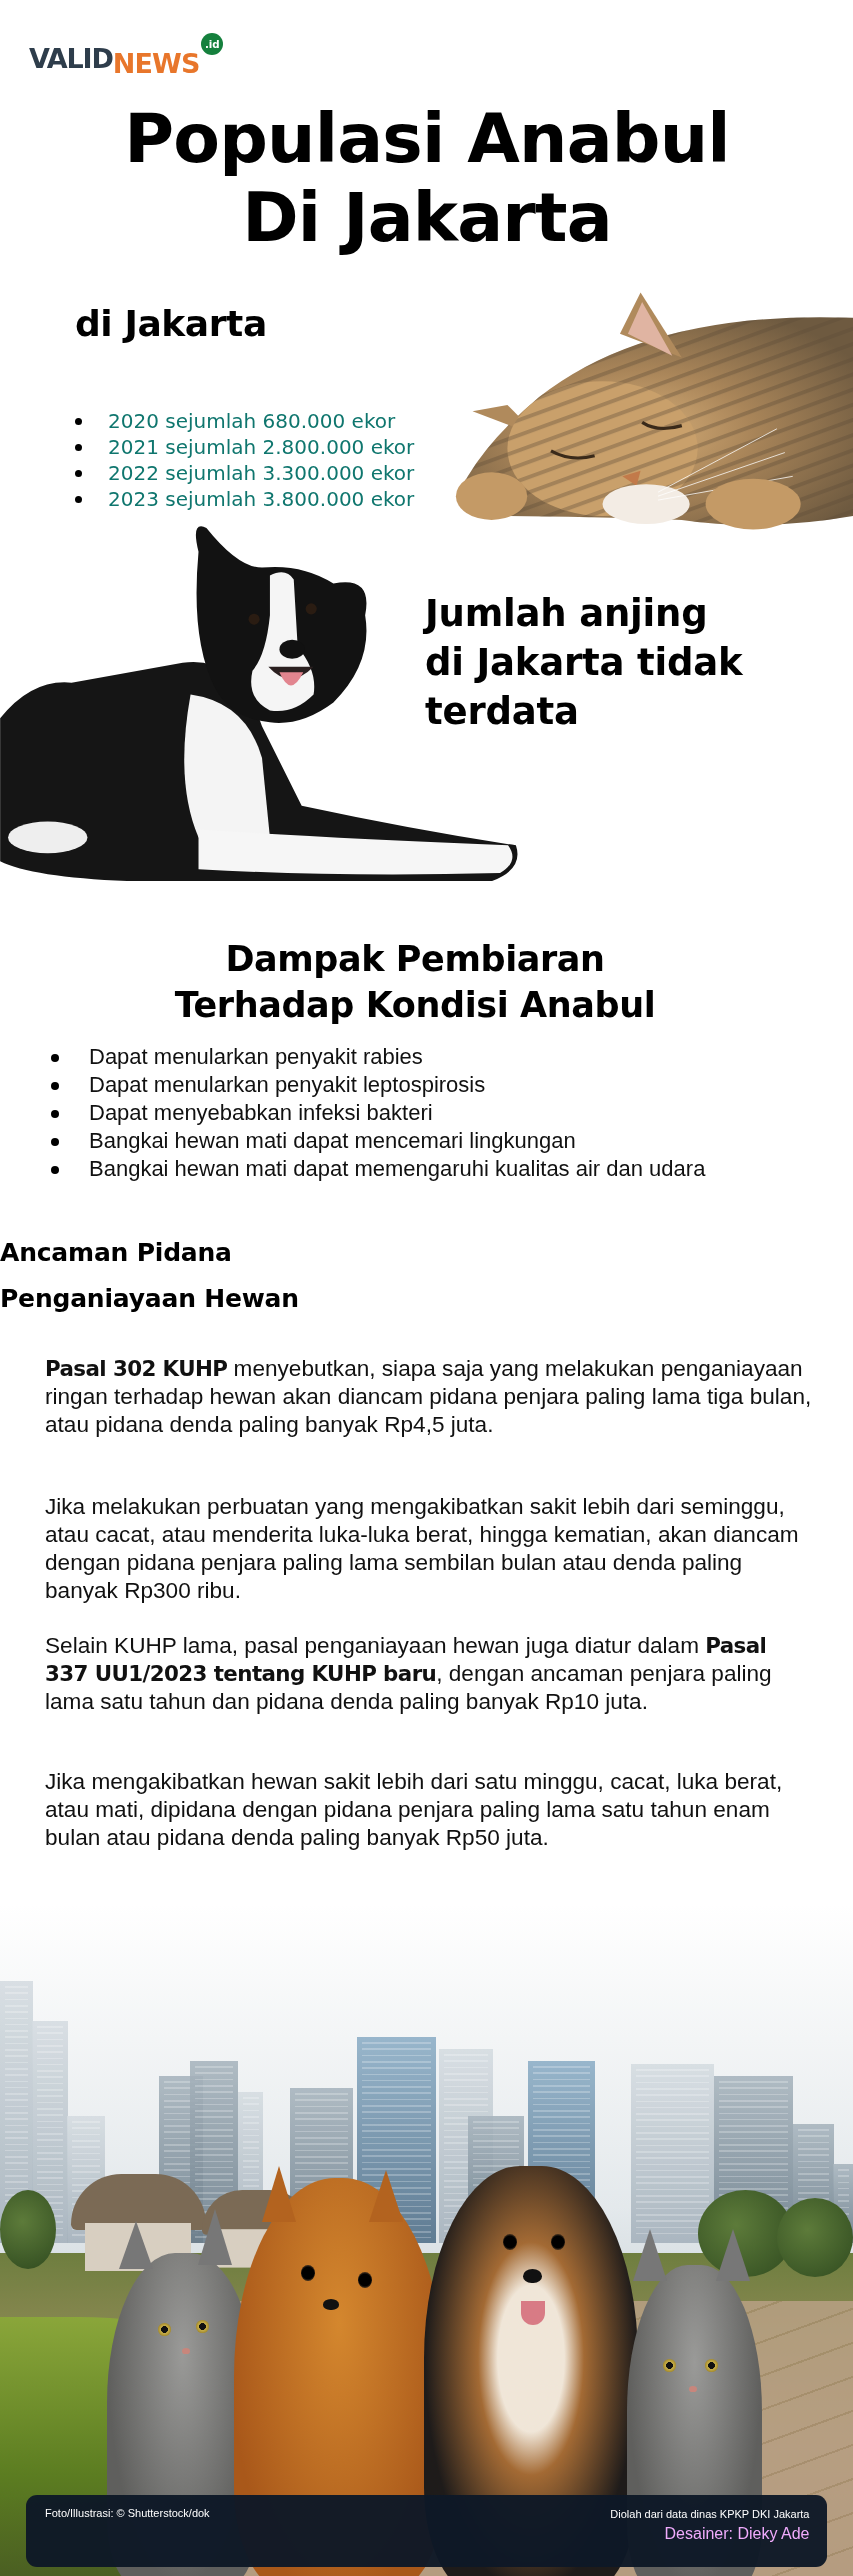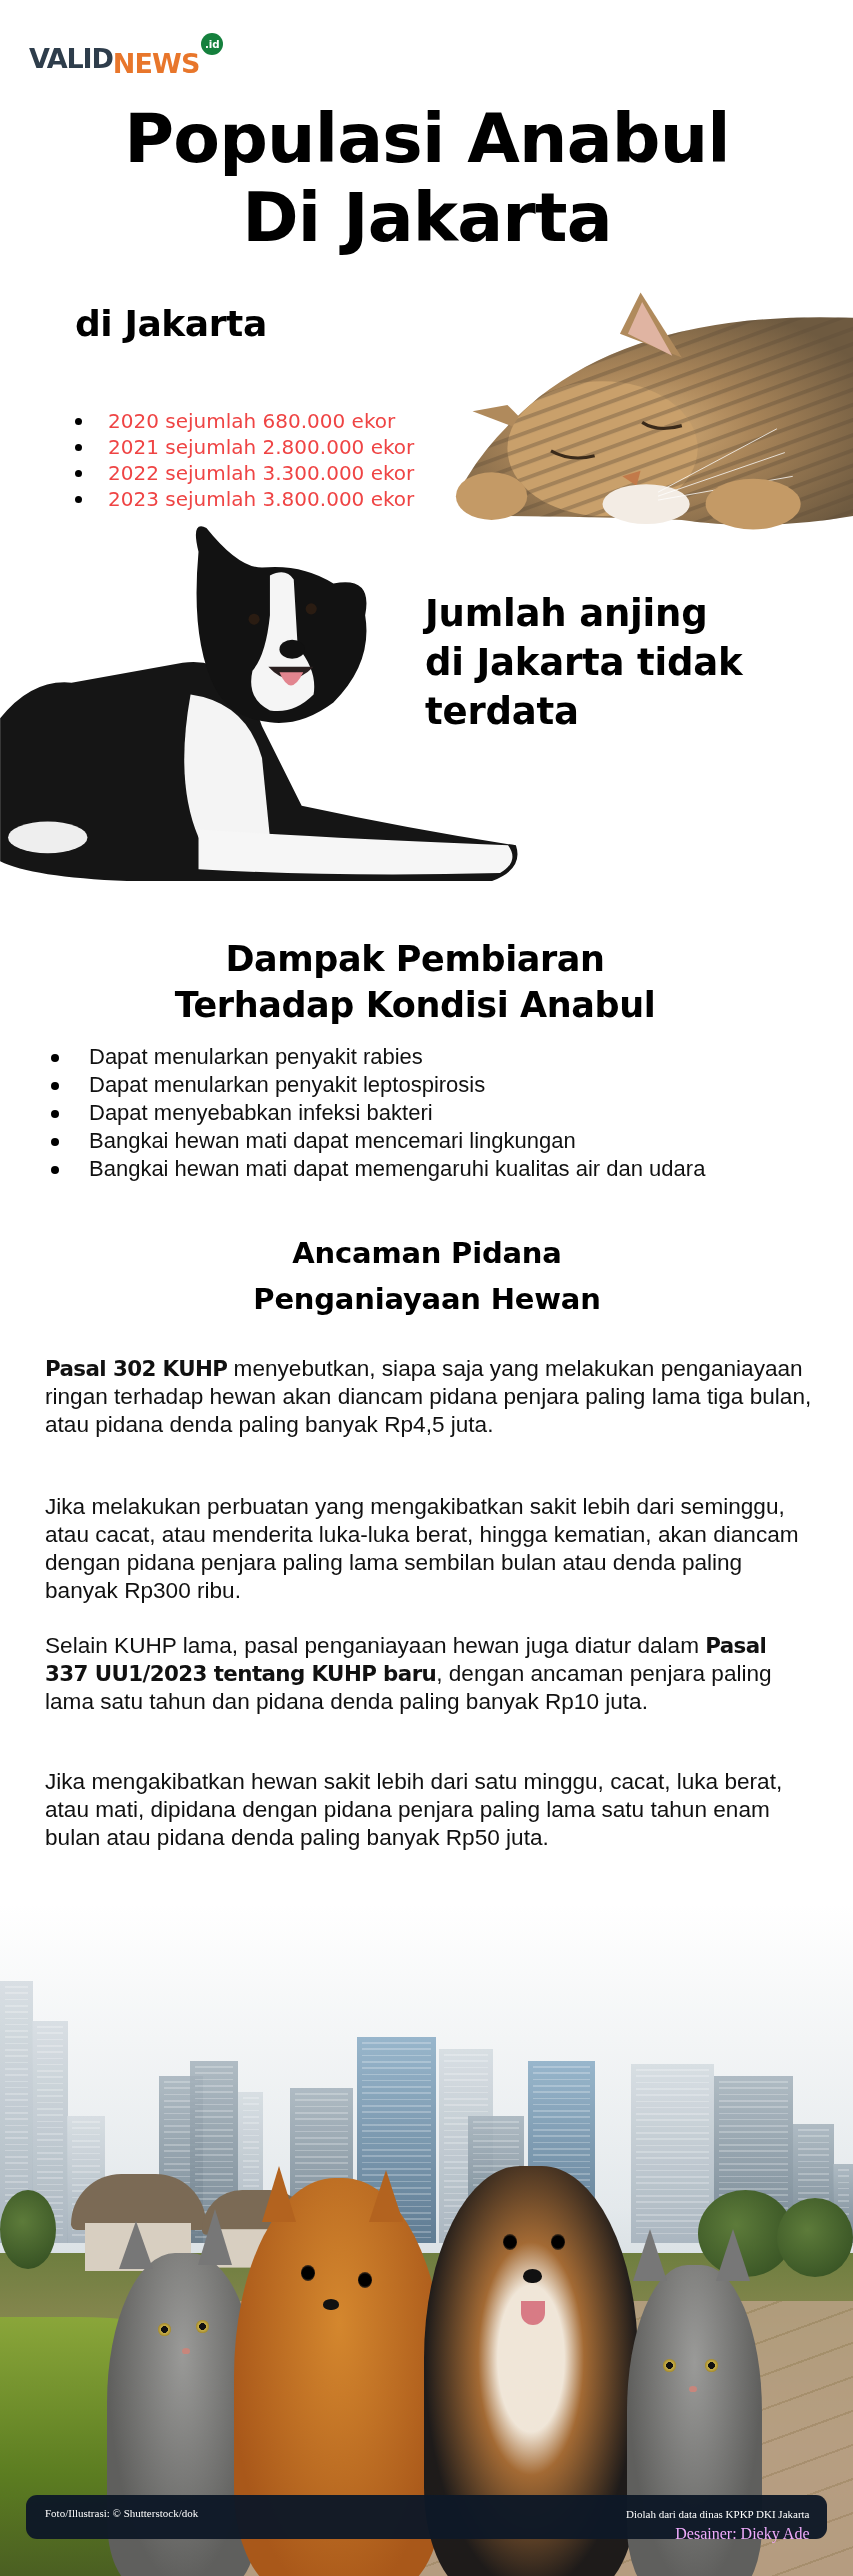--- a/index.html
+++ b/index.html
@@ -9,32 +9,32 @@
     
     .logo { position: absolute; left: 29px; top: 33px; height: 48px; display: flex; align-items: flex-start; }
     .logo .valid { font-family: "DejaVu Sans", sans-serif; font-weight: 900; font-size: 27px; letter-spacing: -1.2px; color: #2e3d4b; line-height: 40px; margin-top: 6.3px; }
     .logo .news  { font-family: "DejaVu Sans", sans-serif; font-weight: 900; font-size: 27px; letter-spacing: -0.8px; color: #e8762b; line-height: 40px; margin-top: 11px; }
     .logo .id-badge { width: 22px; height: 22px; border-radius: 50%; background: #15803d; color: #fff; font-family: "DejaVu Sans", sans-serif; font-weight: 700; font-size: 10.3px; line-height: 22px; text-align: center; margin-left: 1.6px; margin-top: 0; }
 
     
     .main-title { position: absolute; left: 0; width: 854px; top: 99px; text-align: center; font-family: "DejaVu Sans", sans-serif; font-weight: 900; font-size: 68px; line-height: 79px; letter-spacing: -0.8px; color: #000; }
 
     .cat-heading { position: absolute; left: 75px; top: 300px; font-family: "DejaVu Sans", sans-serif; font-weight: 900; font-size: 36px; line-height: 48px; color: #000; letter-spacing: -0.4px; }
-    .cat-list { position: absolute; left: 75px; top: 408px; list-style: none; font-family: "DejaVu Sans", sans-serif; font-size: 20px; line-height: 26px; color: #ef4444; }
+    .cat-list { position: absolute; left: 75px; top: 408px; list-style: none; font-family: "DejaVu Sans", sans-serif; font-size: 20px; line-height: 26px; color: #0f766e; }
     .cat-list li { position: relative; padding-left: 33px; white-space: nowrap; }
     .cat-list li::before { content: ""; position: absolute; left: 0; top: 10.3px; width: 7.1px; height: 7.1px; border-radius: 50%; background: #000; }
 
     .dog-heading { position: absolute; left: 425px; top: 589px; font-family: "DejaVu Sans", sans-serif; font-weight: 900; font-size: 37px; line-height: 49px; color: #000; letter-spacing: -0.2px; }
 
     .impact-heading { position: absolute; left: 0; width: 830px; top: 936px; text-align: center; font-family: "DejaVu Sans", sans-serif; font-weight: 900; font-size: 35px; line-height: 46px; color: #000; letter-spacing: -0.4px; }
     .impact-list { position: absolute; left: 46px; top: 1043px; list-style: none; font-family: "Liberation Sans", sans-serif; font-size: 22px; line-height: 28px; color: #111; }
     .impact-list li { position: relative; padding-left: 43px; white-space: nowrap; }
     .impact-list li::before { content: ""; position: absolute; left: 4.8px; top: 11px; width: 8px; height: 8px; border-radius: 50%; background: #000; }
 
-    .law-heading { position: absolute; left: 0; width: 854px; top: 1230px; text-align: center; font-family: "DejaVu Sans", sans-serif; font-weight: 900; font-size: 29px; line-height: 46px; color: #000; letter-spacing: -0.2px; }
+    .law-heading { position: absolute; left: 0; width: 854px; top: 1230px; text-align: left; font-family: "DejaVu Sans", sans-serif; font-weight: 900; font-size: 25px; line-height: 46px; color: #000; letter-spacing: -0.2px; }
 
     .law-para { position: absolute; left: 45px; width: 770px; font-family: "Liberation Sans", sans-serif; font-size: 22.6px; line-height: 28px; color: #111; }
     .law-para b { font-weight: 900; font-family: "DejaVu Sans", sans-serif; font-size: 21.4px; letter-spacing: -0.6px; }
     #p1 { top: 1355px; }
     #p2 { top: 1493px; }
     #p3 { top: 1632px; }
     #p4 { top: 1768px; }
 
     
     .cat-photo { position: absolute; left: 444px; top: 278px; width: 409px; height: 254px; }
@@ -63,21 +63,21 @@
     .pom { background: radial-gradient(ellipse at 50% 35%, #d4872e, #a9581a 75%); border-radius: 48% 48% 25% 25%; }
     .collie { background: radial-gradient(ellipse at 50% 45%, #f0e6d8 0 22%, #a36a34 35%, #1e1b1a 70%); border-radius: 45% 45% 25% 25%; }
     .eye { position: absolute; width: 12.7px; height: 12.7px; border-radius: 50%; background: radial-gradient(circle, #111 35%, #c9b04a 40%, #a48b2e 70%); }
     .eye.dark { background: radial-gradient(circle, #000 55%, #3a2a1a 70%); width: 14.3px; height: 16px; }
     .nose { position: absolute; width: 16px; height: 11px; border-radius: 50% 50% 45% 45%; background: #111; }
     .nose.pink { background: #c8867c; width: 8px; height: 6.3px; }
     .tongue { position: absolute; width: 24px; height: 24px; border-radius: 0 0 50% 50%; background: #d87b85; }
     .ear { position: absolute; width: 0; height: 0; border-left: 17.5px solid transparent; border-right: 17.5px solid transparent; }
 
     
-    .credit-bar { position: absolute; left: 26px; top: 2495px; width: 801px; height: 44px; border-radius: 11px; background: rgba(14, 24, 38, 0.96); color: #fff; font-family: Liberation Serif, serif; }
+    .credit-bar { position: absolute; left: 26px; top: 2495px; width: 801px; height: 72px; border-radius: 11px; background: rgba(14, 24, 38, 0.96); color: #fff; font-family: Liberation Sans, sans-serif; }
     .credit-left { position: absolute; left: 19px; top: 12px; font-size: 11px; color: #fff; }
     .credit-source { position: absolute; right: 17.5px; top: 12.7px; font-size: 11px; color: #fff; }
     .credit-designer { position: absolute; right: 17.5px; top: 30px; font-size: 16px; color: #f0abfc; }
   </style>
 </head>
 <body>
 
 <div class="logo">
   <span class="valid">VALID</span>
   <span class="news">NEWS</span>

